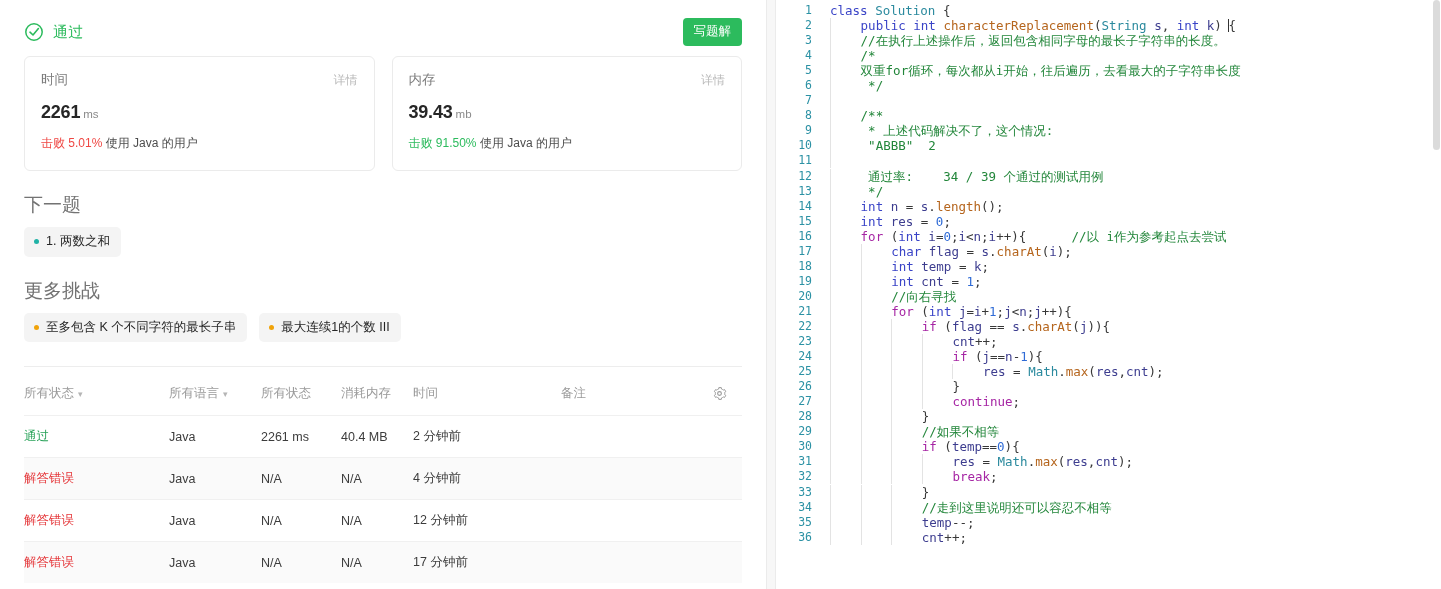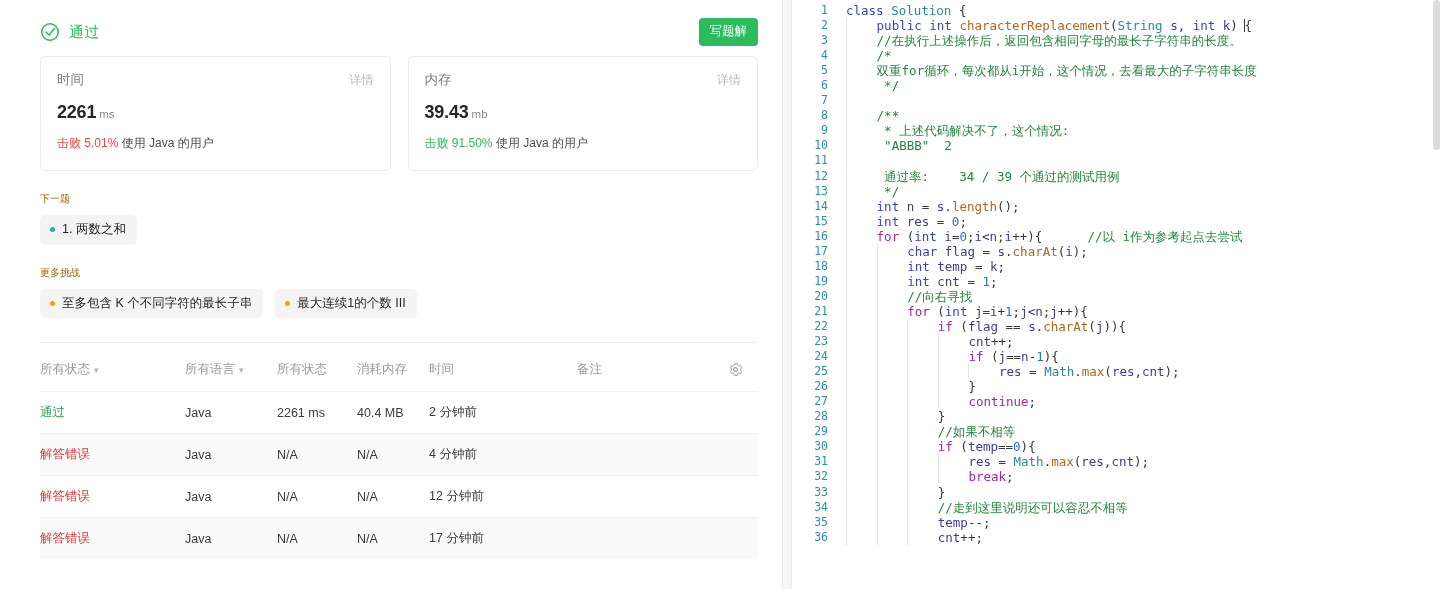--- a/index.html
+++ b/index.html
@@ -11,21 +11,20 @@
   }
   #app { display: flex; width: 1441px; height: 589px; }
 
   
   .left-panel {
     width: 766px; height: 589px;
     background: #fff;
     padding: 0 24px;
     overflow: hidden;
     position: relative;
-    margin-left: 16px;
   }
   .panel-divider {
     width: 10px; height: 589px;
     background: #f7f7f7;
     border-left: 1px solid #ebebeb;
     border-right: 1px solid #ebebeb;
     flex: 0 0 10px;
   }
 
   
@@ -60,21 +59,21 @@
   .card-value .unit { font-size: 11.5px; color: #8a8a8a; margin-left: 3px; }
   .card-rank { margin-top: 12px; font-size: 12px; color: #4d4d4d; }
   .card-rank .beat { font-weight: 400; }
   .card-rank .beat.low { color: #ef4743; }
   .card-rank .beat.high { color: #2cbb5d; }
   .card-rank .pct.low { color: #ef4743; }
   .card-rank .pct.high { color: #2cbb5d; }
 
   
   .sec-label {
-    color: #a16207; font-size: 10px; margin-top: 21px; margin-bottom: 9px;
+    color: #737373; font-size: 19px; margin-top: 21px; margin-bottom: 9px;
   }
   .chips { display: flex; gap: 12px; flex-wrap: wrap; }
   .chip {
     background: #f4f4f4; border-radius: 5px;
     padding: 6px 11px 6px 10px;
     font-size: 12.5px; color: #262626;
     display: inline-flex; align-items: center; gap: 7px;
     cursor: pointer; line-height: 1.4;
   }
   .dot { width: 5px; height: 5px; border-radius: 50%; display: inline-block; }
@@ -280,21 +279,21 @@
   </div>
 
   <div class="panel-divider"></div>
 
   <div class="code-panel">
     <div class="code-scroll" id="code-scroll">
         <div class="code-line"><span class="ln">1</span><span class="code-txt"><span class="t-kw2">class</span><span class="t-p"> </span><span class="t-type">Solution</span><span class="t-p"> {</span></span></div>
         <div class="code-line"><span class="ln">2</span><span class="code-txt"><span class="tab"></span><span class="t-kw2">public</span><span class="t-p"> </span><span class="t-kw2">int</span><span class="t-p"> </span><span class="t-fn">characterReplacement</span><span class="t-p">(</span><span class="t-type">String</span><span class="t-p"> </span><span class="t-var">s</span><span class="t-p">, </span><span class="t-kw2">int</span><span class="t-p"> </span><span class="t-var">k</span><span class="t-p">) </span><span class="cursor"></span><span class="t-p">{</span></span></div>
         <div class="code-line"><span class="ln">3</span><span class="code-txt"><span class="tab"></span><span class="t-cm">//在执行上述操作后，返回包含相同字母的最长子字符串的长度。</span></span></div>
         <div class="code-line"><span class="ln">4</span><span class="code-txt"><span class="tab"></span><span class="t-cm">/*</span></span></div>
-        <div class="code-line"><span class="ln">5</span><span class="code-txt"><span class="tab"></span><span class="t-cm">双重for循环，每次都从i开始，这个情况，去看最大的子字符串长度</span></span></div>
+        <div class="code-line"><span class="ln">5</span><span class="code-txt"><span class="tab"></span><span class="t-cm">双重for循环，每次都从i开始，往后遍历，去看最大的子字符串长度</span></span></div>
         <div class="code-line"><span class="ln">6</span><span class="code-txt"><span class="tab"></span><span class="t-cm"> */</span></span></div>
         <div class="code-line"><span class="ln">7</span><span class="code-txt"><span class="tab"></span></span></div>
         <div class="code-line"><span class="ln">8</span><span class="code-txt"><span class="tab"></span><span class="t-cm">/**</span></span></div>
         <div class="code-line"><span class="ln">9</span><span class="code-txt"><span class="tab"></span><span class="t-cm"> * 上述代码解决不了，这个情况:</span></span></div>
         <div class="code-line"><span class="ln">10</span><span class="code-txt"><span class="tab"></span><span class="t-cm"> "ABBB"  2</span></span></div>
         <div class="code-line"><span class="ln">11</span><span class="code-txt"><span class="tab"></span></span></div>
         <div class="code-line"><span class="ln">12</span><span class="code-txt"><span class="tab"></span><span class="t-cm"> 通过率:    34 / 39 个通过的测试用例</span></span></div>
         <div class="code-line"><span class="ln">13</span><span class="code-txt"><span class="tab"></span><span class="t-cm"> */</span></span></div>
         <div class="code-line"><span class="ln">14</span><span class="code-txt"><span class="tab"></span><span class="t-kw2">int</span><span class="t-p"> </span><span class="t-var">n</span><span class="t-p"> = </span><span class="t-var">s</span><span class="t-p">.</span><span class="t-fn">length</span><span class="t-p">();</span></span></div>
         <div class="code-line"><span class="ln">15</span><span class="code-txt"><span class="tab"></span><span class="t-kw2">int</span><span class="t-p"> </span><span class="t-var">res</span><span class="t-p"> = </span><span class="t-num">0</span><span class="t-p">;</span></span></div>

